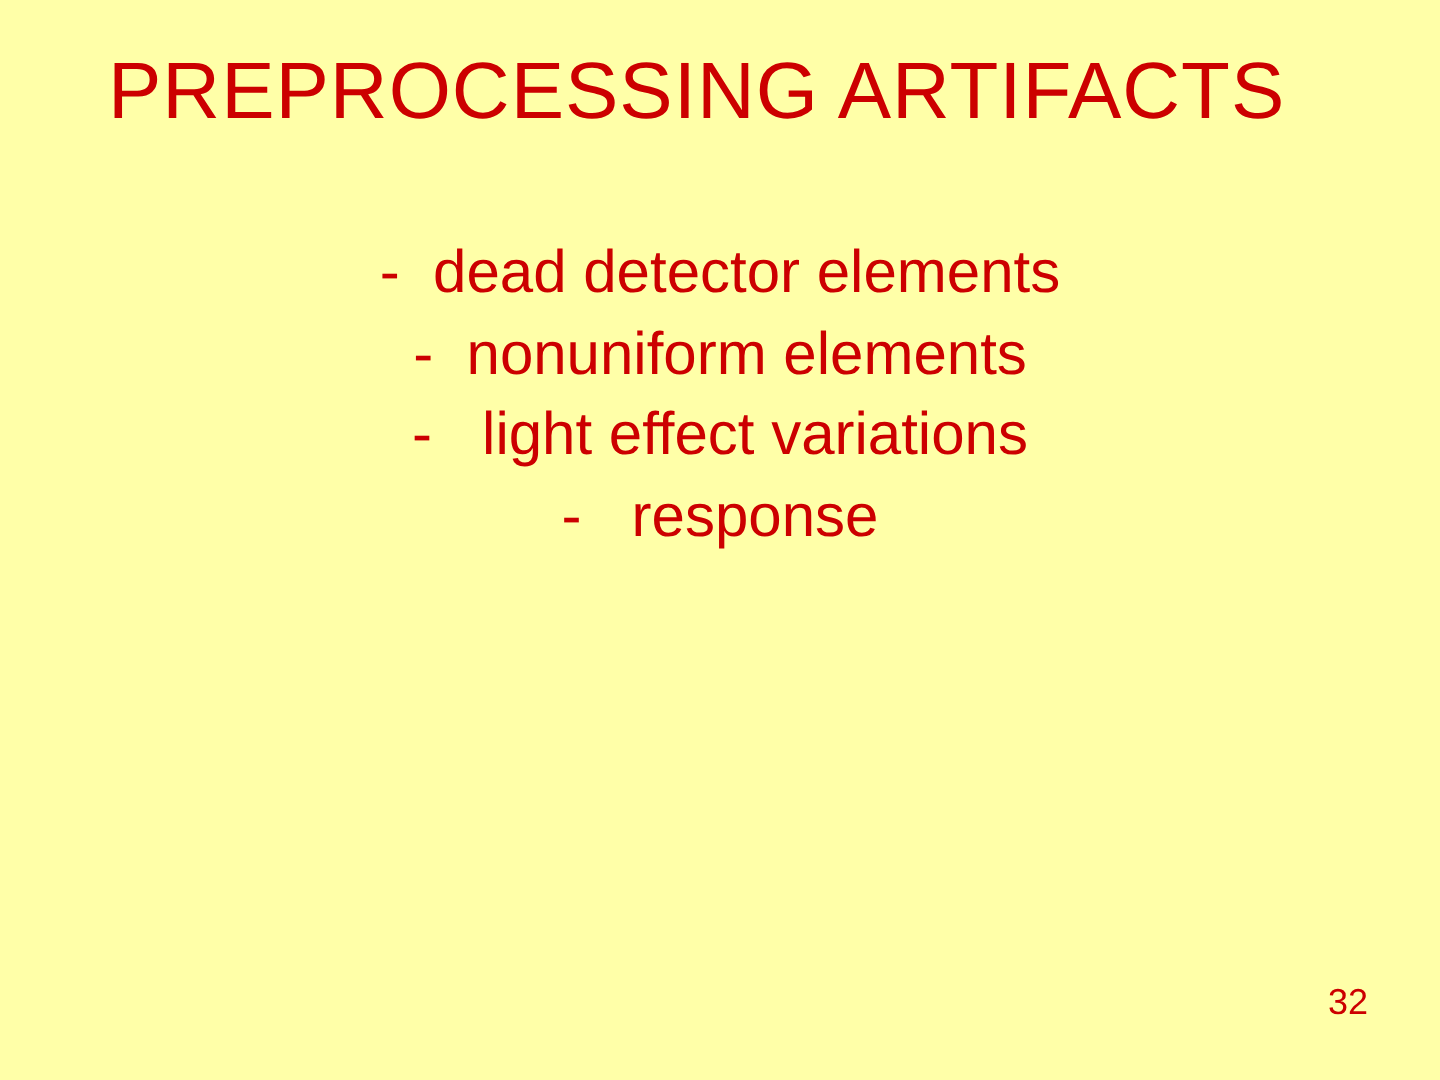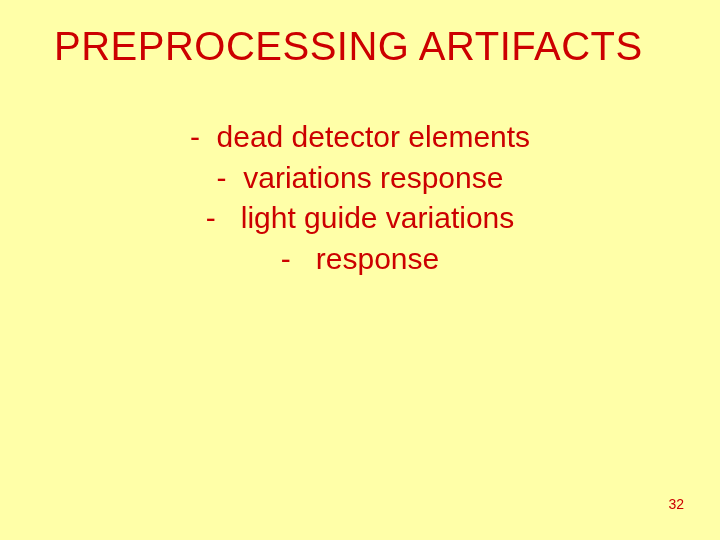--- a/index.html
+++ b/index.html
@@ -36,31 +36,31 @@
   }
   .bullets .item {
     white-space: pre;
     text-align: center;
   }
   .pagenum {
     position: absolute;
     right: 36px;
     bottom: 28px;
     color: #cc0000;
-    font-size: 14px;
+    font-size: 18px;
     font-weight: 400;
   }
 </style>
 </head>
 <body>
 
 <div class="slide">
   <h1 class="title">PREPROCESSING ARTIFACTS</h1>
 
   <div class="bullets">
     <div class="item">-  dead detector elements</div>
-    <div class="item">-  variations response</div>
-    <div class="item">-   light guide variations</div>
+    <div class="item">-  nonuniform elements</div>
+    <div class="item">-   light effect variations</div>
     <div class="item">-   response</div>
   </div>
 
   <div class="pagenum">32</div>
 </div>
 
 </body></html>

